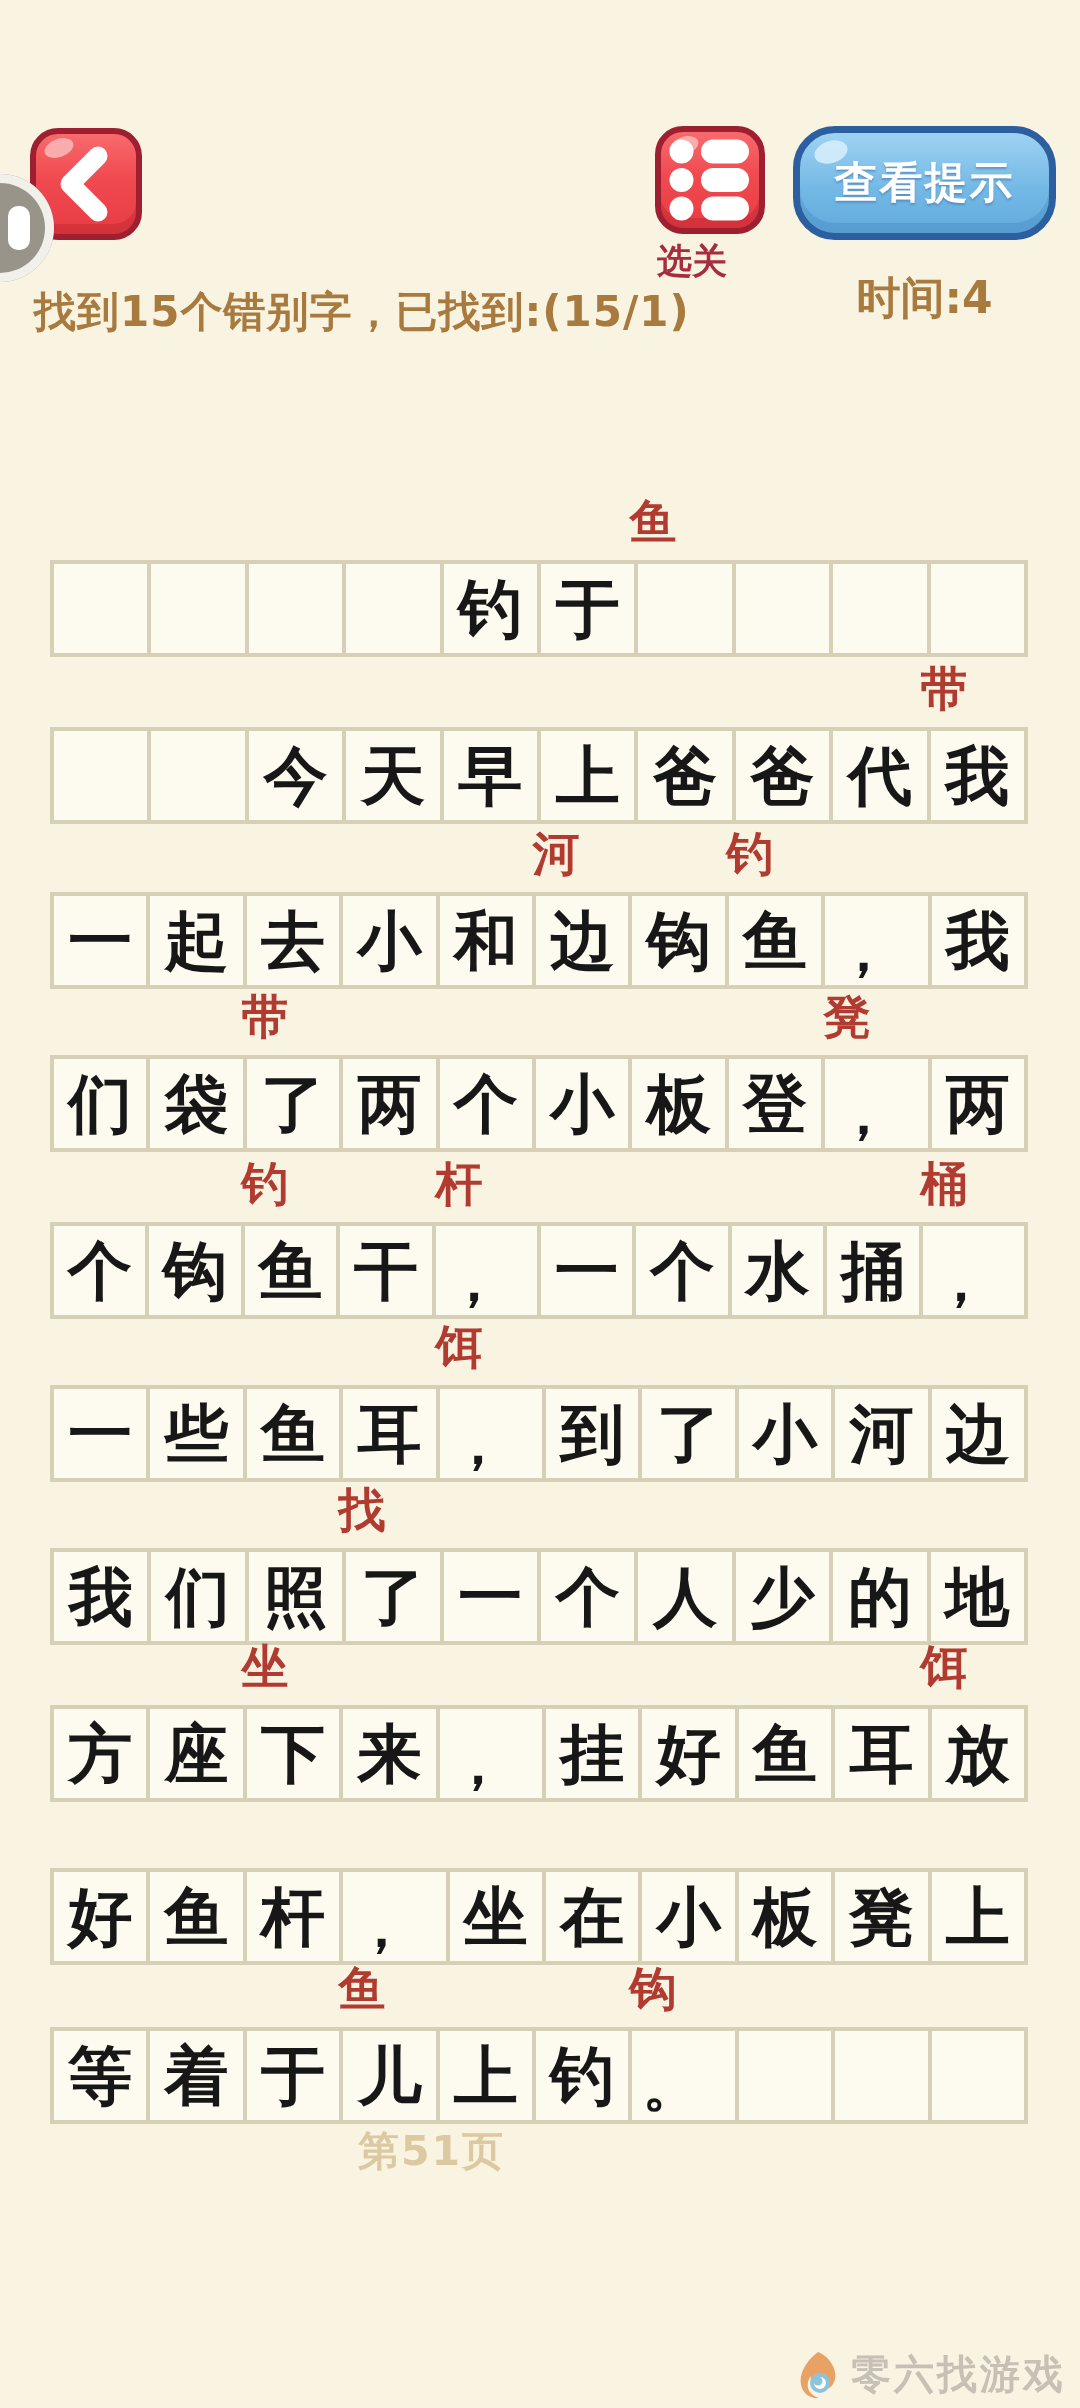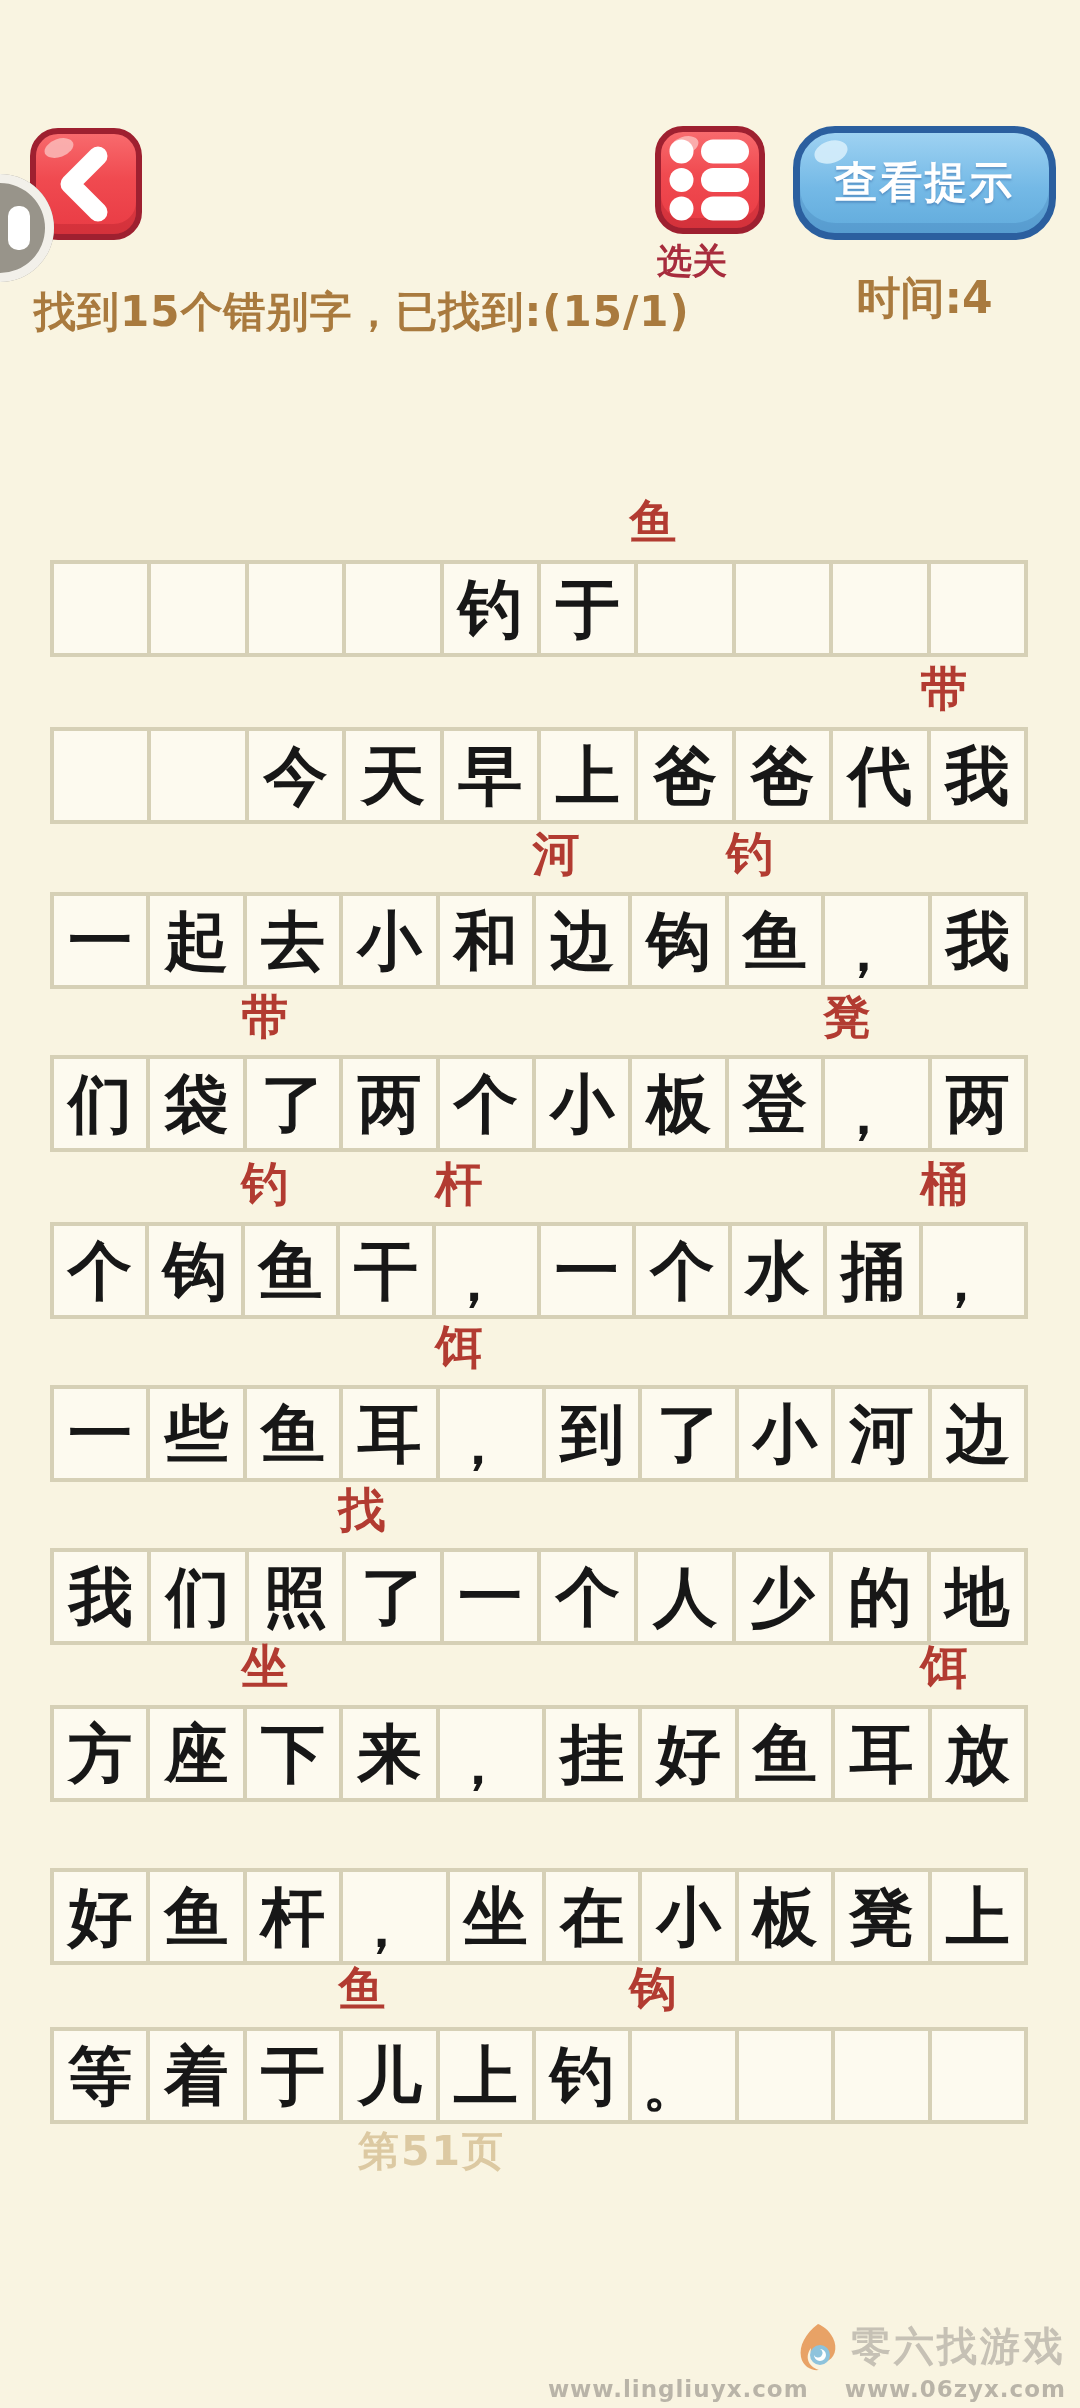--- a/index.html
+++ b/index.html
@@ -275,14 +275,13 @@
 
 <div id="watermark">
   <div class="brandline">
     <svg width="46" height="50" viewBox="0 0 46 50">
       <path d="M23 2 C10 12 4 24 6 35 C8 45 17 49 24 48 C12 44 10 34 16 26 C14 36 22 42 30 40 C40 37 43 26 38 16 C34 8 28 4 23 2 Z" fill="#e8a266"></path>
       <circle cx="25" cy="33" r="10" fill="#8ec3dc"></circle>
       <path d="M25 27 a6 6 0 1 1 -6 6 a4.5 4.5 0 1 0 6 -6 Z" fill="#ffffff"></path>
     </svg>
     <span class="brand">零六找游戏</span>
   </div>
-  <div class="urls">www.lingliuyx.com    www.06zyx.com</div>
 </div>
 
 </body></html>

